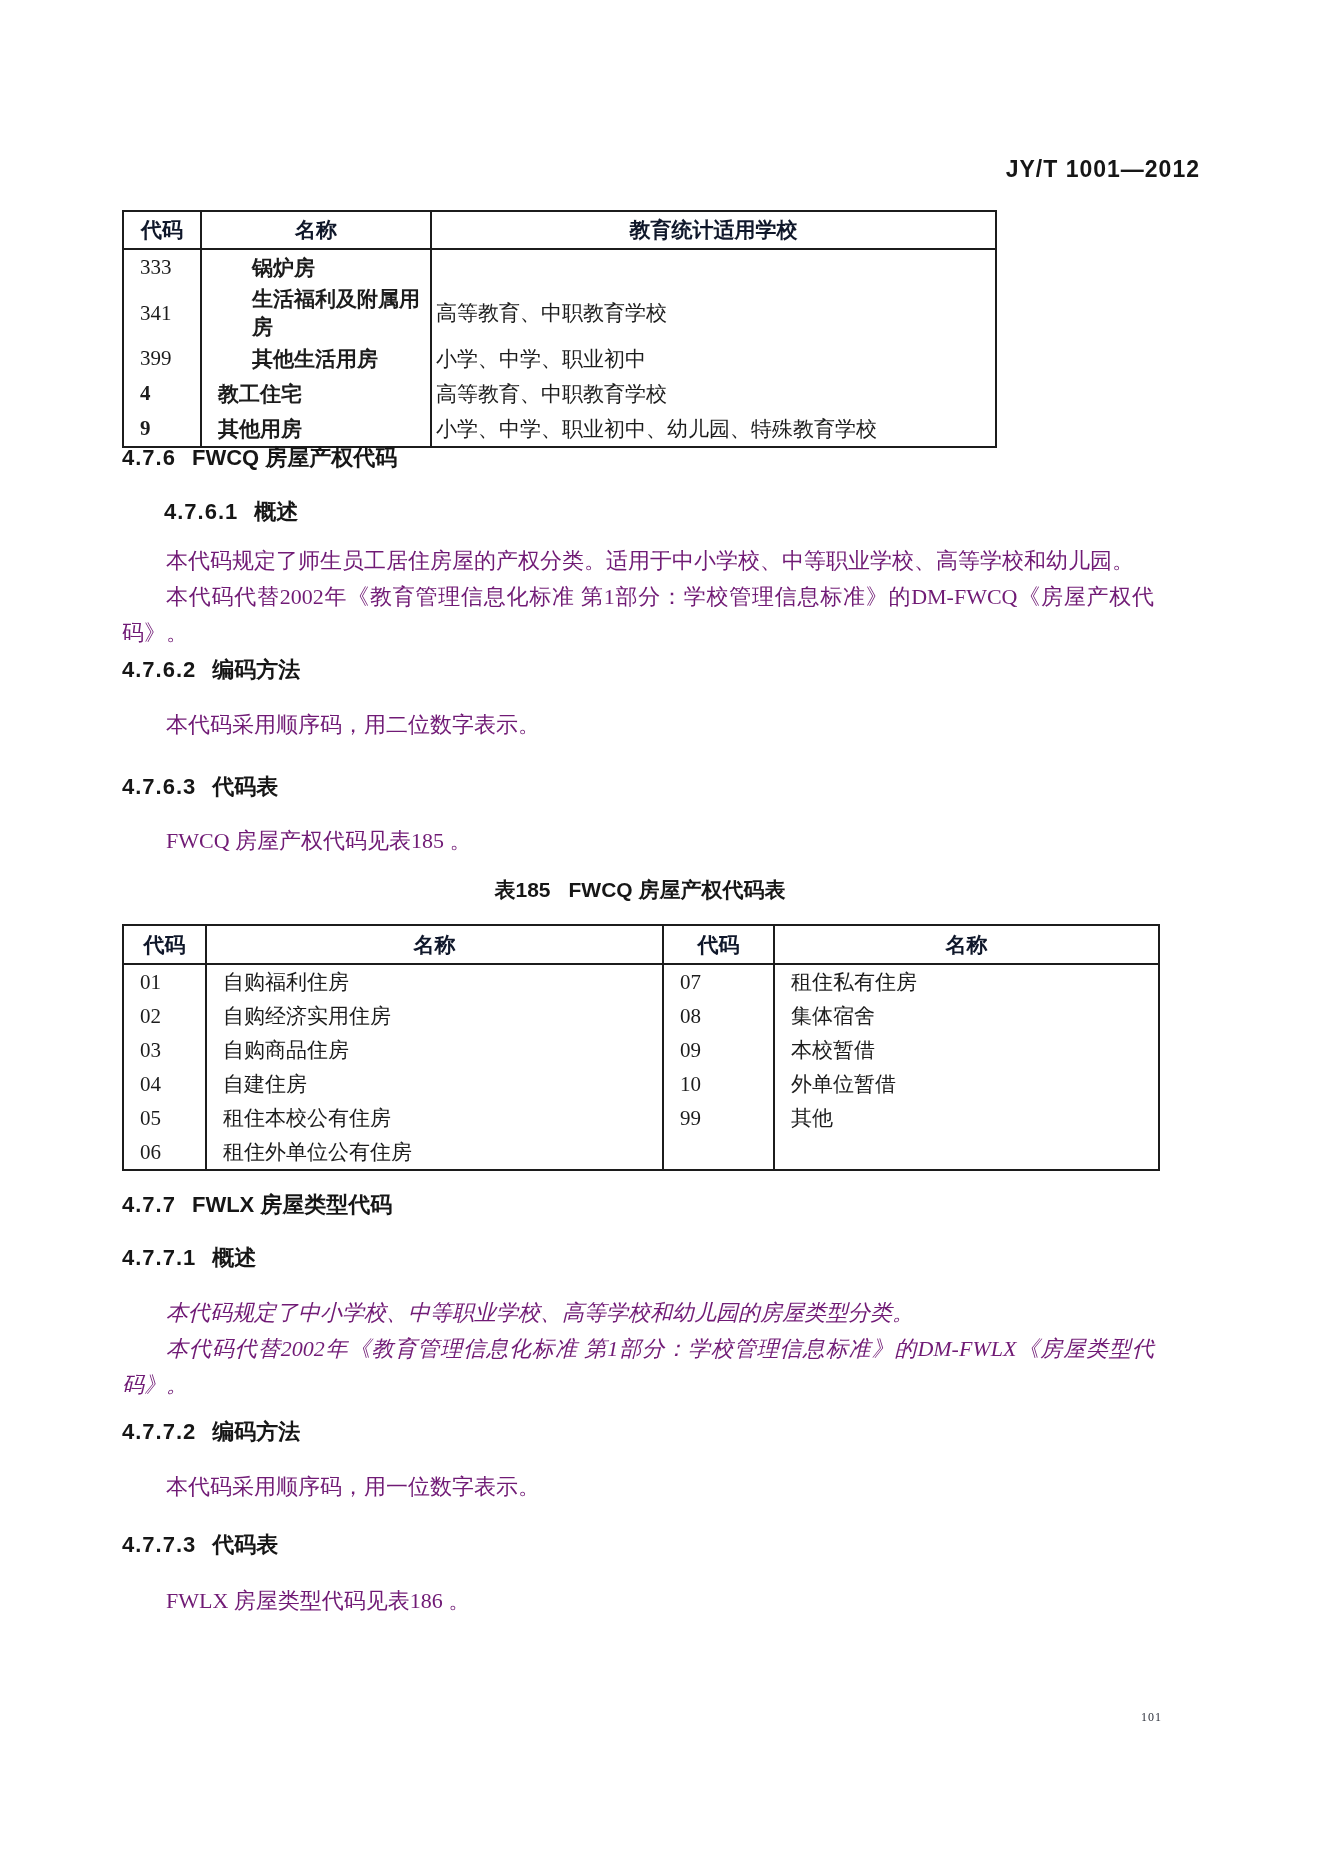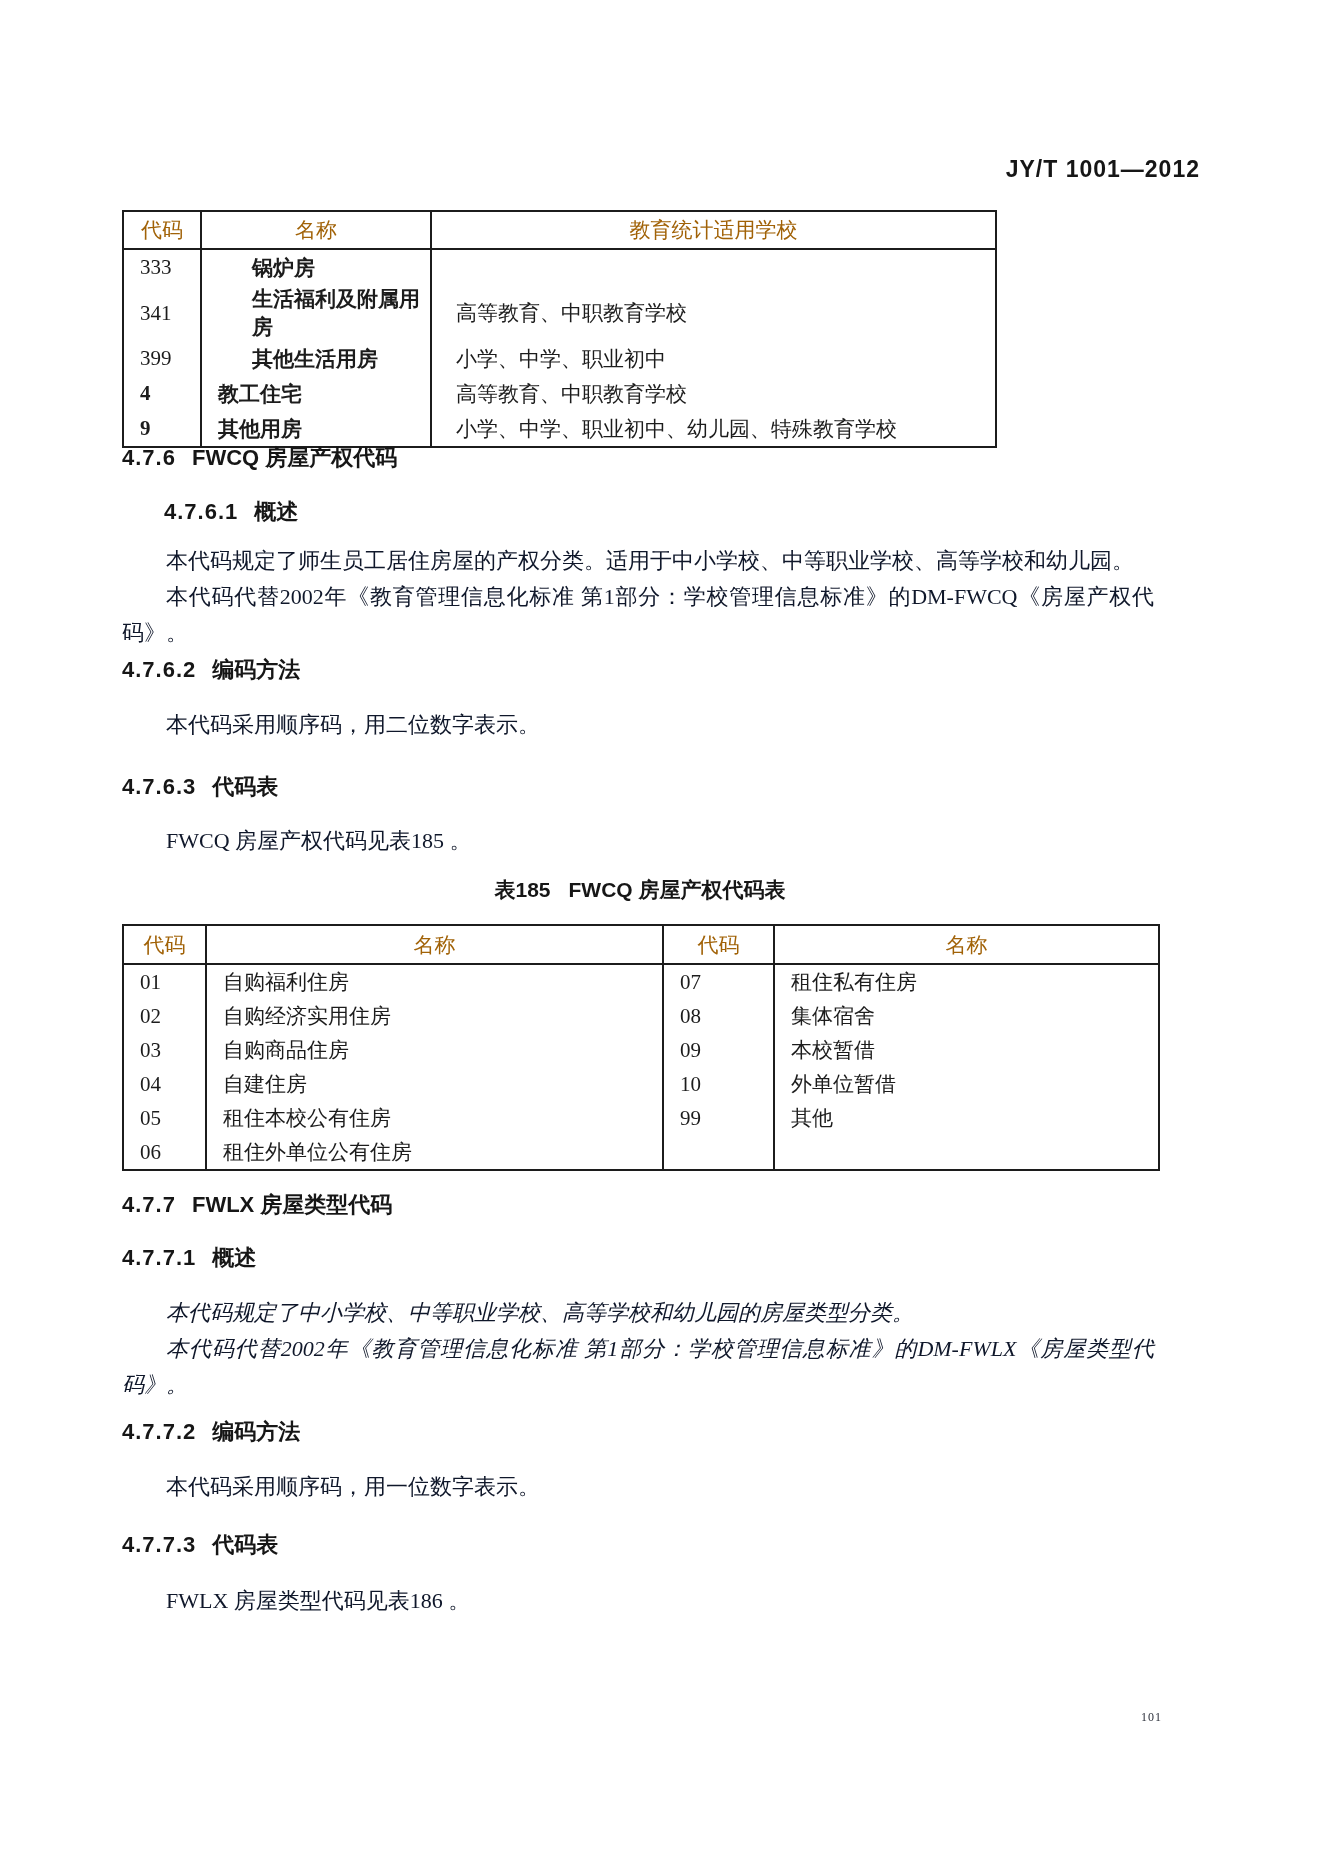--- a/index.html
+++ b/index.html
@@ -21,46 +21,46 @@
   .heading{
     left:122px;
     font-family:"Liberation Sans","DejaVu Sans",sans-serif;
     font-weight:700;font-size:22px;color:#161616;
     white-space:nowrap;
   }
   .heading .num{display:inline-block;margin-right:16px;letter-spacing:1px;}
   
   .para-block{left:122px;width:1032px;}
   .para{
-    margin:0;font-size:22px;line-height:36px;color:#0f172a;
+    margin:0;font-size:22px;line-height:36px;color:#701a75;
     text-indent:2em;text-align:justify;
   }
   .para.nowrapline{white-space:nowrap;text-align:left;}
   
   table{border-collapse:collapse;table-layout:fixed;}
   .datatable{border:2px solid #1c1c1c;}
   .datatable th{
     font-family:"Liberation Sans","DejaVu Sans",sans-serif;
-    font-weight:400;font-size:21px;color:#a16207;
+    font-weight:700;font-size:21px;color:#0f172a;
     border:2px solid #1c1c1c;border-top:none;
     text-align:center;vertical-align:middle;padding:0;
   }
   .datatable td{
     font-size:21px;color:#1c1c1c;
     border-left:2px solid #1c1c1c;border-right:2px solid #1c1c1c;
     vertical-align:middle;padding:0 0 0 16px;
   }
   .t1 th{height:36px;}
   .t1 td{height:35px;}
   .t185 th{height:37px;}
   .t185 td{height:34px;}
   td.code-cell{padding-left:16px;}
   td.indent{padding-left:50px;font-weight:bold;}
   td.bold{font-weight:700;}
-  td.schools-cell{padding-left:24px;}
+  td.schools-cell{padding-left:4px;}
   .caption{
     left:122px;width:1036px;text-align:center;
     font-family:"Liberation Sans","DejaVu Sans",sans-serif;
     font-weight:700;font-size:21px;color:#161616;
   }
   .caption .cap-label{margin-right:18px;}
   .page-number{
     top:1710px;left:1141px;
     font-size:12px;color:#2b2f3a;letter-spacing:1px;
   }

